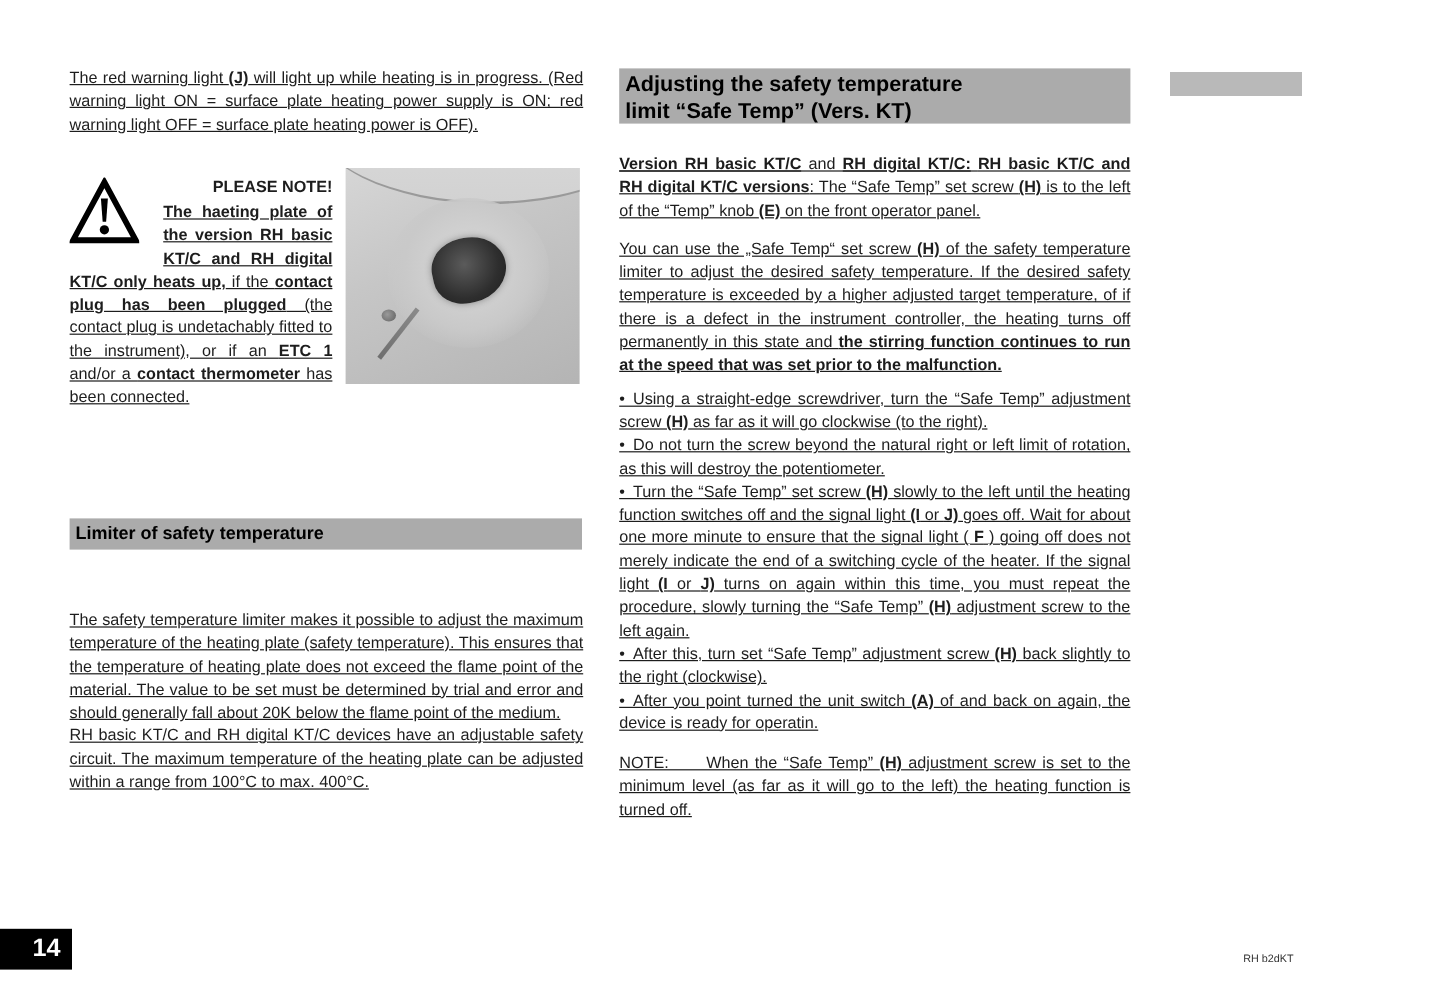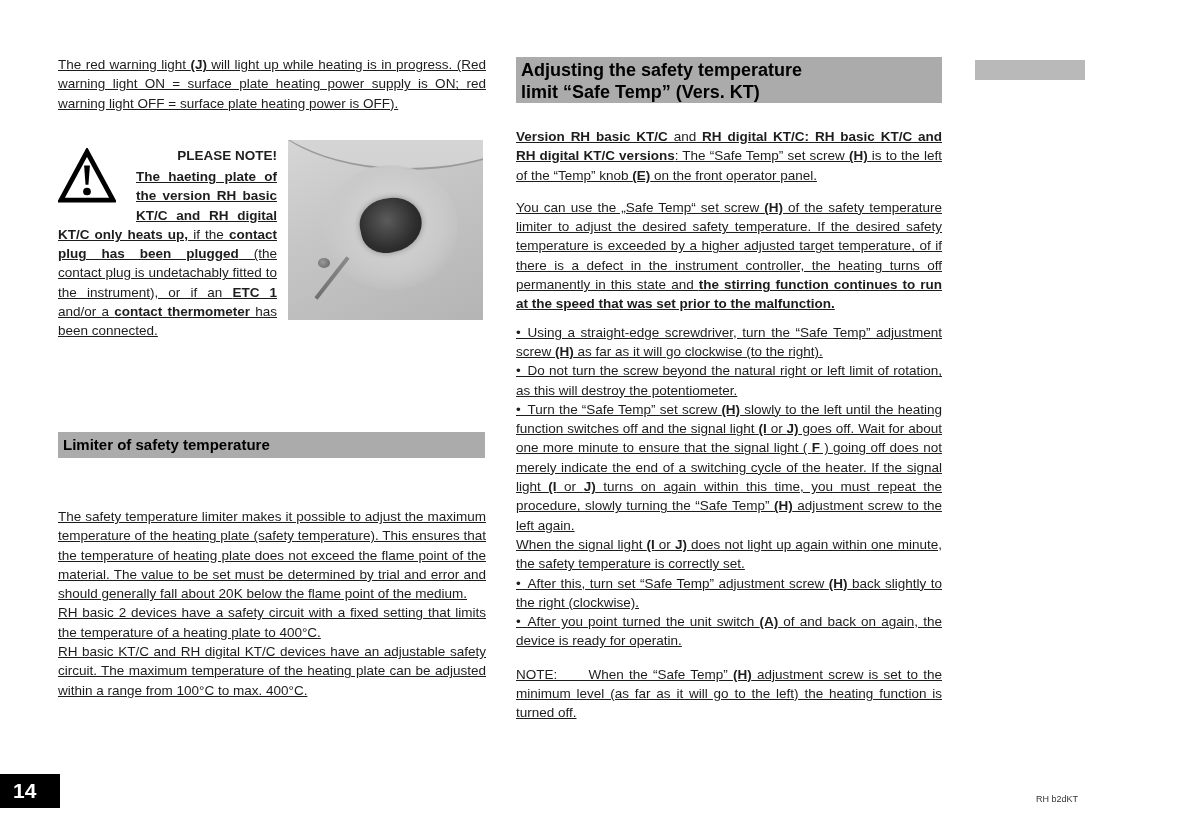--- a/index.html
+++ b/index.html
@@ -52,21 +52,21 @@
   .right-body { position:absolute; left:516px; top:127px; width:426px; }
   .right-body p { margin:0; }
   .mb13 { margin-bottom:13px !important; }
   .mb9  { margin-bottom:9px !important; }
   .mt14 { margin-top:14px !important; }
 
   
   .page-num-box { position:absolute; left:0; top:774px; width:60px; height:34px;
                   background:var(--page-number-bg,#000);
                   color:var(--page-number-fg,#fff);
-                  font-size:21px; font-weight:bold; line-height:34px; padding-left:13px; }
+                  font-size:21px; font-weight:bold; line-height:34px; padding-left:27px; }
   .footer-code { position:absolute; left:1036px; top:794px; font-size:9px; color:#333; }
 </style>
 </head>
 <body>
 
 <div class="page">
 
   <div class="top-right-bar"></div>
 
   <p class="intro body-text just"><span>The red warning light </span><span style="font-weight: bold;">(J)</span><span> will light up while heating is in progress. (Red warning light ON = surface plate heating power supply is ON; red warning light OFF = surface plate heating power is OFF).</span></p>
@@ -89,36 +89,34 @@
     <div class="photo-knob"></div>
     <div class="photo-pointer"></div>
     <div class="photo-screw"></div>
   </div>
 
   <div class="sec-header left-sec">
     <span>Limiter of safety temperature</span>
   </div>
   <div class="left-body body-text just">
     <p><span>The safety temperature limiter makes it possible to adjust the maximum temperature of the heating plate (safety temperature). This ensures that the temperature of heating plate does not exceed the flame point of the material. The value to be set must be determined by trial and error and should generally fall about 20K below the flame point of the medium.</span></p>
-    <p><span>RH basic 2 devices have a safety circuit with a fixed setting that limits the temperature of a heating plate to 400°C.</span></p>
     <p><span>RH basic KT/C and RH digital KT/C devices have an adjustable safety circuit. The maximum temperature of the heating plate can be adjusted within a range from 100°C to max. 400°C.</span></p>
   </div>
 
   <div class="sec-header right-sec">
     <div>Adjusting the safety temperature</div>
     <div>limit “Safe Temp” (Vers. KT)</div>
   </div>
 
   <div class="right-body body-text just">
     <p class="mb13"><span style="font-weight: bold; text-decoration: underline;">Version RH basic KT/C</span><span> and </span><span style="font-weight: bold; text-decoration: underline;">RH digital KT/C:</span><span> </span><span style="font-weight: bold;">RH basic KT/C and RH digital KT/C versions</span><span>: The “Safe Temp” set screw </span><span style="font-weight: bold;">(H)</span><span> is to the left of the “Temp” knob </span><span style="font-weight: bold;">(E)</span><span> on the front operator panel.</span></p>
     <p class="mb9"><span>You can use the „Safe Temp“ set screw </span><span style="font-weight: bold;">(H)</span><span> of the safety temperature limiter to adjust the desired safety temperature. If the desired safety temperature is exceeded by a higher adjusted target temperature, of if there is a defect in the instrument controller, the heating turns off permanently in this state and </span><span style="font-weight: bold;">the stirring function continues to run at the speed that was set prior to the malfunction.</span></p>
     <p><span>• Using a straight-edge screwdriver, turn the “Safe Temp” adjustment screw </span><span style="font-weight: bold;">(H)</span><span> as far as it will go clockwise (to the right).</span></p>
     <p><span>• Do not turn the screw beyond the natural right or left limit of rotation, as this will destroy the potentiometer.</span></p>
     <p><span>• Turn the “Safe Temp” set screw </span><span style="font-weight: bold;">(H)</span><span> slowly to the left until the heating function switches off and the signal light </span><span style="font-weight: bold;">(I</span><span> or </span><span style="font-weight: bold;">J)</span><span> goes off. Wait for about one more minute to ensure that the signal light ( </span><span style="font-weight: bold;">F</span><span> ) going off does not merely indicate the end of a switching cycle of the heater. If the signal light </span><span style="font-weight: bold;">(I</span><span> or </span><span style="font-weight: bold;">J)</span><span> turns on again within this time, you must repeat the procedure, slowly turning the “Safe Temp” </span><span style="font-weight: bold;">(H)</span><span> adjustment screw to the left again.</span></p>
-    <p><span>When the signal light </span><span style="font-weight: bold;">(I</span><span> or </span><span style="font-weight: bold;">J)</span><span> does not light up again within one minute, the safety temperature is correctly set.</span></p>
     <p><span>• After this, turn set “Safe Temp” adjustment screw </span><span style="font-weight: bold;">(H)</span><span> back slightly to the right (clockwise).</span></p>
     <p><span>• After you point turned the unit switch </span><span style="font-weight: bold;">(A)</span><span> of and back on again, the device is ready for operatin.</span></p>
     <p class="mt14"><span>NOTE:&nbsp;&nbsp;&nbsp;&nbsp;&nbsp;&nbsp;When the “Safe Temp” </span><span style="font-weight: bold;">(H)</span><span> adjustment screw is set to the minimum level (as far as it will go to the left) the heating function is turned off.</span></p>
   </div>
 
   <div class="page-num-box">
     <span>14</span>
   </div>
   <div class="footer-code">RH b2dKT</div>
 

